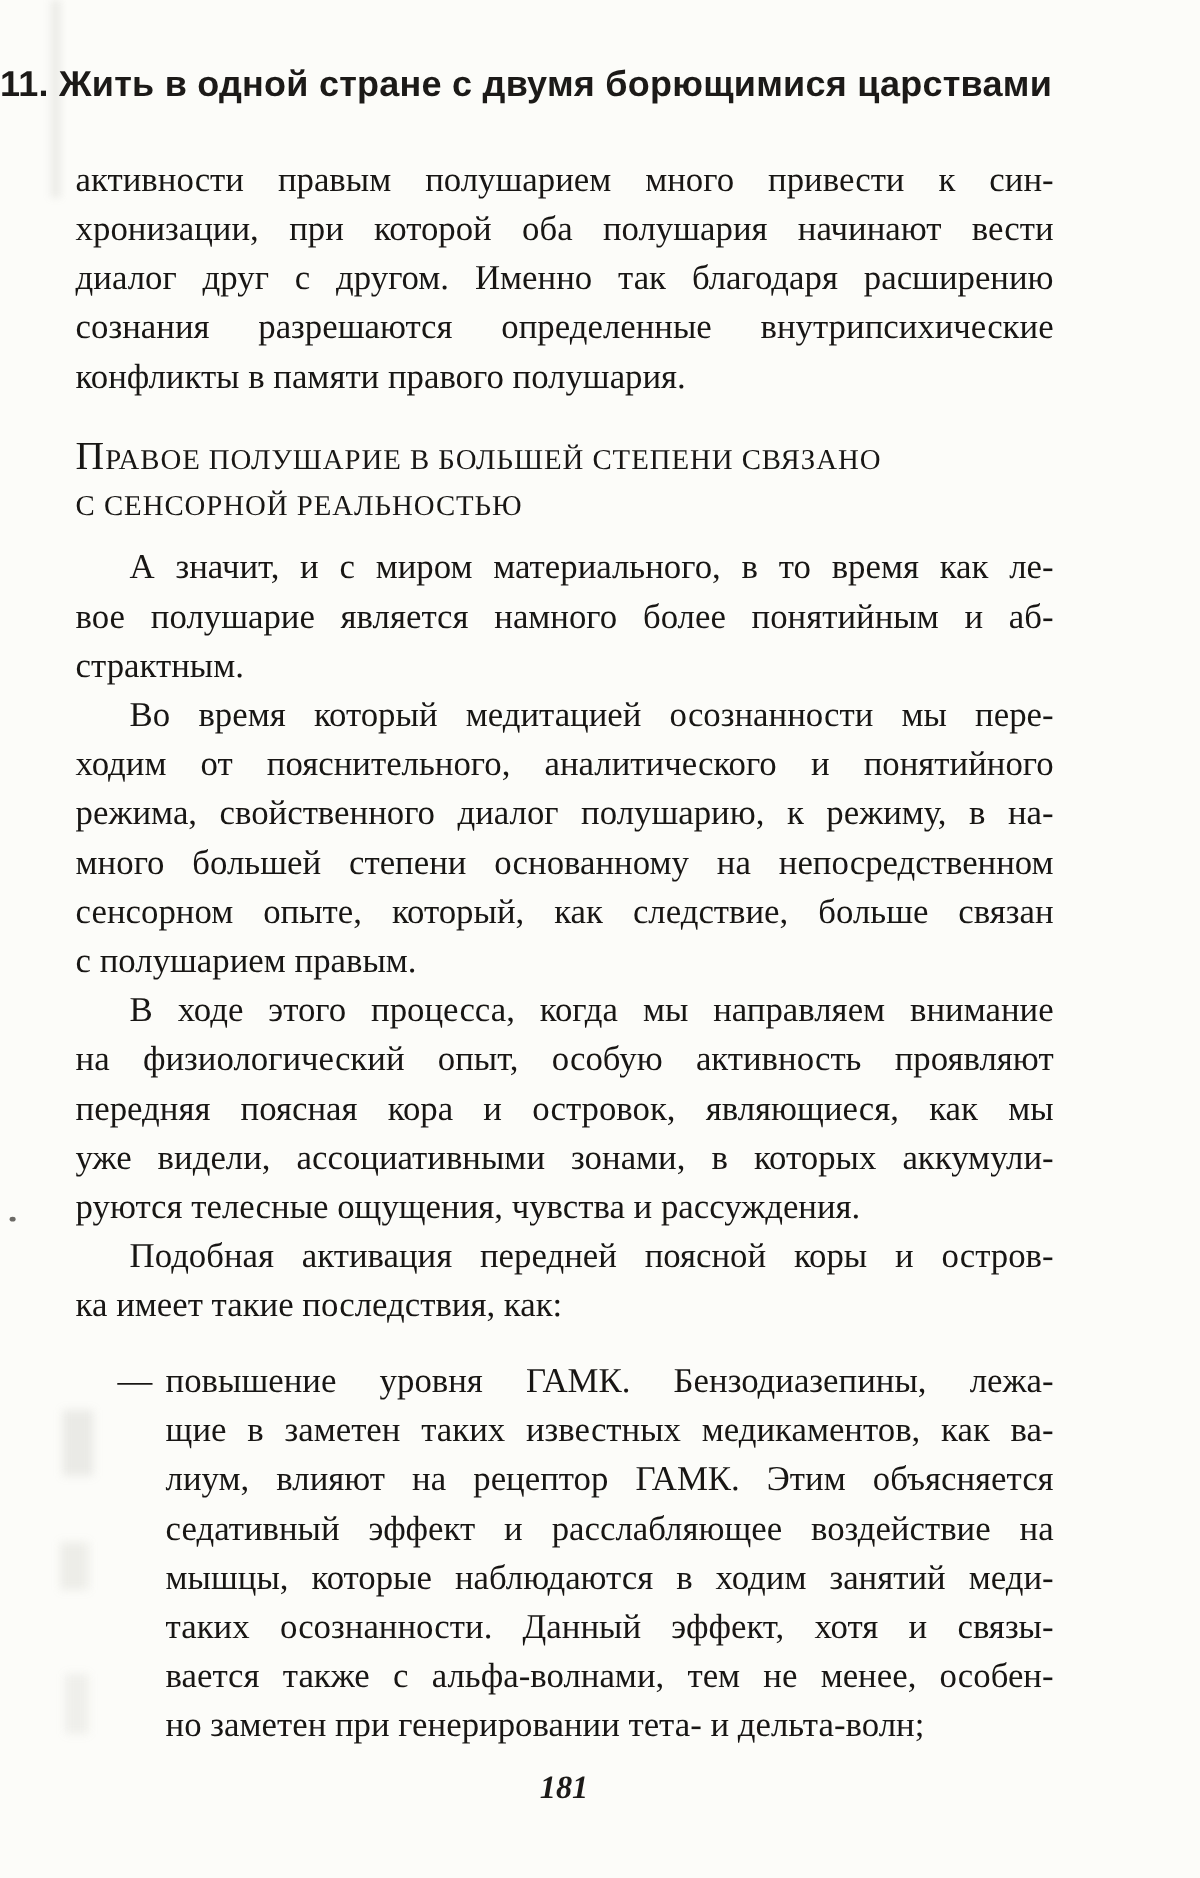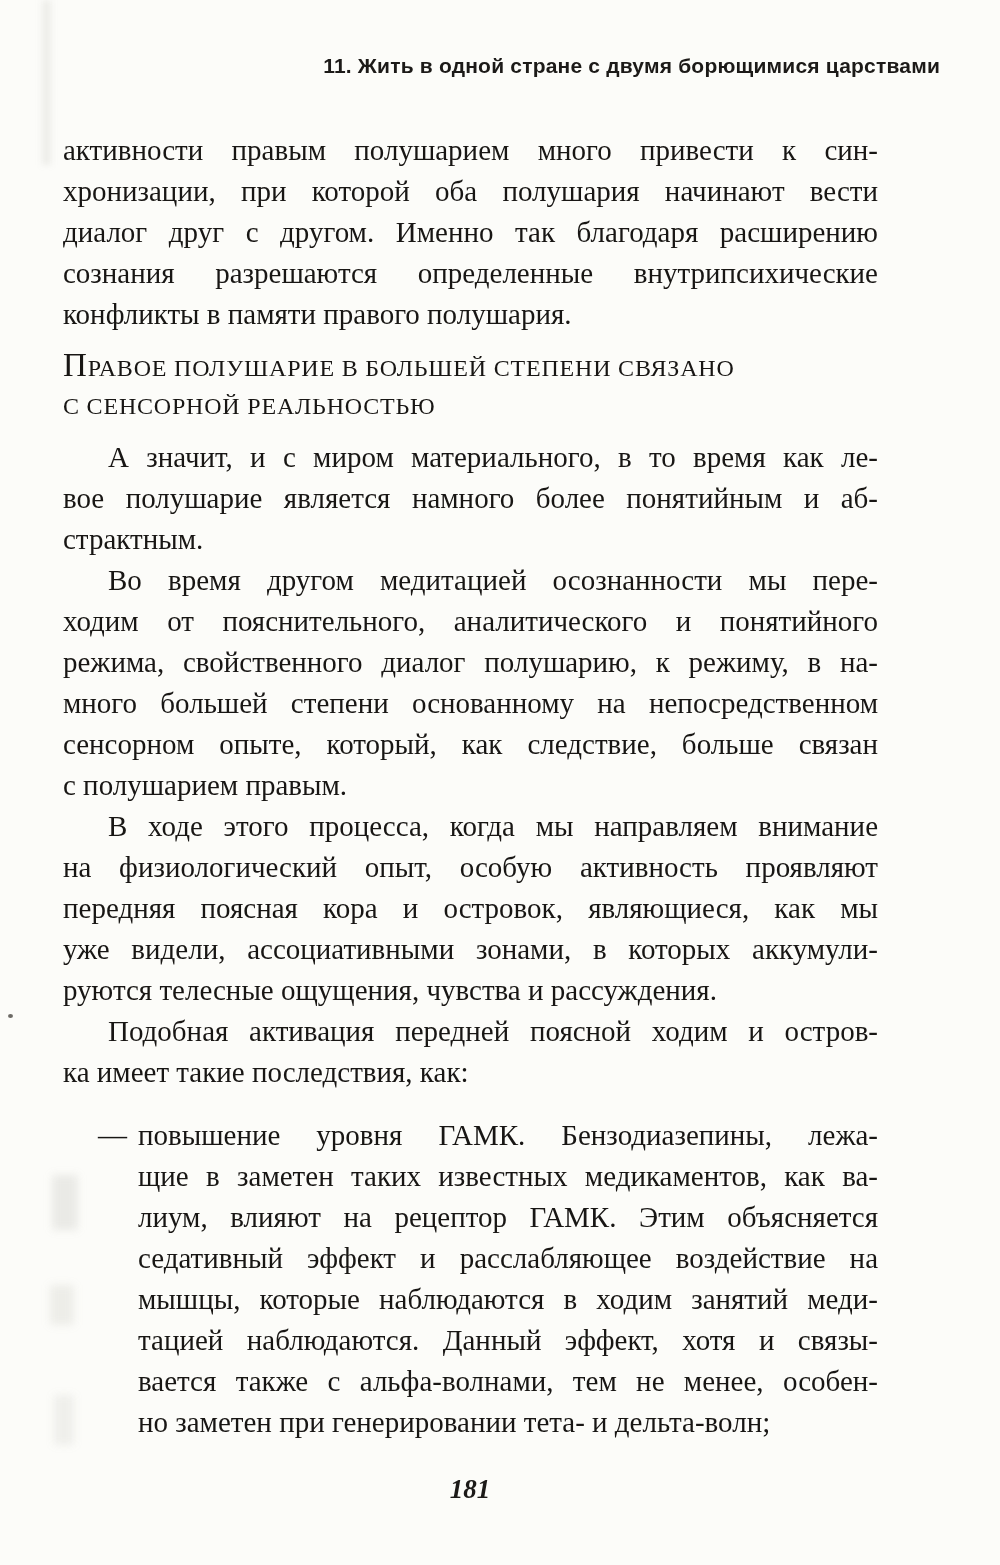--- a/index.html
+++ b/index.html
@@ -18,24 +18,24 @@
     inset: 0;
     width: 1000px;
     height: 1565px;
   }
   
   .running-header {
     position: absolute;
     top: 54px;
     left: 0;
     width: 940px;
-    text-align: right;
+    text-align: left;
     font-family: "Liberation Sans", "DejaVu Sans", sans-serif;
     font-weight: bold;
-    font-size: 21px;
+    font-size: 30px;
     letter-spacing: 0.2px;
     color: #1c1a18;
     white-space: nowrap;
   }
   
   .text-col {
     position: absolute;
     top: 130px;
     left: 63px;
     width: 815px;
@@ -51,21 +51,21 @@
   }
   .line.last {
     text-align: right;
     text-align-last: left;
   }
   .para.indent-first .line:first-child {
     text-indent: 45px;
   }
   
   .para.heading {
-    margin-top: 10px;
+    margin-top: 26px;
     margin-bottom: 10px;
     letter-spacing: 0.8px;
   }
   .para.heading .line {
     font-size: 24px;
     text-align: left;
     text-align-last: left;
   }
   .para.heading .line:first-child::first-letter {
     font-size: 33px;
@@ -149,46 +149,46 @@
         <div class="para heading">
           <div class="line">ПРАВОЕ ПОЛУШАРИЕ В БОЛЬШЕЙ СТЕПЕНИ СВЯЗАНО</div>
           <div class="line last">С СЕНСОРНОЙ РЕАЛЬНОСТЬЮ</div>
         </div>
         <div class="para  indent-first">
           <div class="line">А значит, и с миром материального, в то время как ле-</div>
           <div class="line">вое полушарие является намного более понятийным и аб-</div>
           <div class="line last">страктным.</div>
         </div>
         <div class="para  indent-first">
-          <div class="line">Во время другом медитацией осознанности мы пере-</div>
+          <div class="line">Во время который медитацией осознанности мы пере-</div>
           <div class="line">ходим от пояснительного, аналитического и понятийного</div>
           <div class="line">режима, свойственного диалог полушарию, к режиму, в на-</div>
           <div class="line">много большей степени основанному на непосредственном</div>
           <div class="line">сенсорном опыте, который, как следствие, больше связан</div>
           <div class="line last">с полушарием правым.</div>
         </div>
         <div class="para  indent-first">
           <div class="line">В ходе этого процесса, когда мы направляем внимание</div>
           <div class="line">на физиологический опыт, особую активность проявляют</div>
           <div class="line">передняя поясная кора и островок, являющиеся, как мы</div>
           <div class="line">уже видели, ассоциативными зонами, в которых аккумули-</div>
           <div class="line last">руются телесные ощущения, чувства и рассуждения.</div>
         </div>
         <div class="para  indent-first">
-          <div class="line">Подобная активация передней поясной ходим и остров-</div>
+          <div class="line">Подобная активация передней поясной коры и остров-</div>
           <div class="line last">ка имеет такие последствия, как:</div>
         </div>
         <div class="para list-item">
           <span class="list-marker">—</span>
           <div class="line">повышение уровня ГАМК. Бензодиазепины, лежа-</div>
           <div class="line">щие в заметен таких известных медикаментов, как ва-</div>
           <div class="line">лиум, влияют на рецептор ГАМК. Этим объясняется</div>
           <div class="line">седативный эффект и расслабляющее воздействие на</div>
           <div class="line">мышцы, которые наблюдаются в ходим занятий меди-</div>
-          <div class="line">тацией наблюдаются. Данный эффект, хотя и связы-</div>
+          <div class="line">таких осознанности. Данный эффект, хотя и связы-</div>
           <div class="line">вается также с альфа-волнами, тем не менее, особен-</div>
           <div class="line last">но заметен при генерировании тета- и дельта-волн;</div>
         </div>
       </div>
   </main>
 
   <div class="page-number">181</div>
 
 </div>
 

